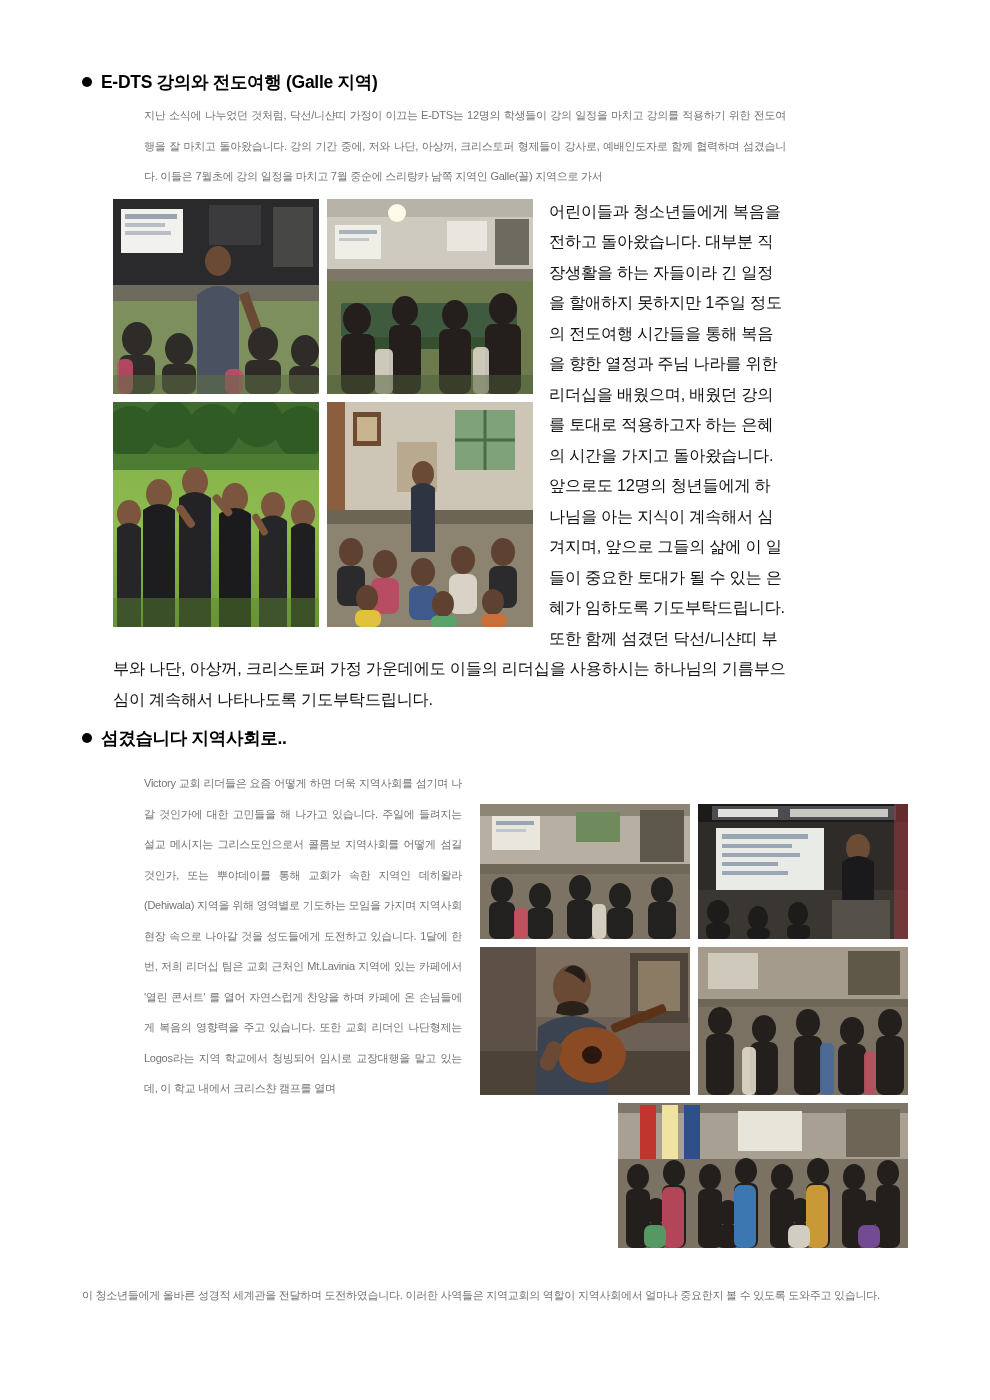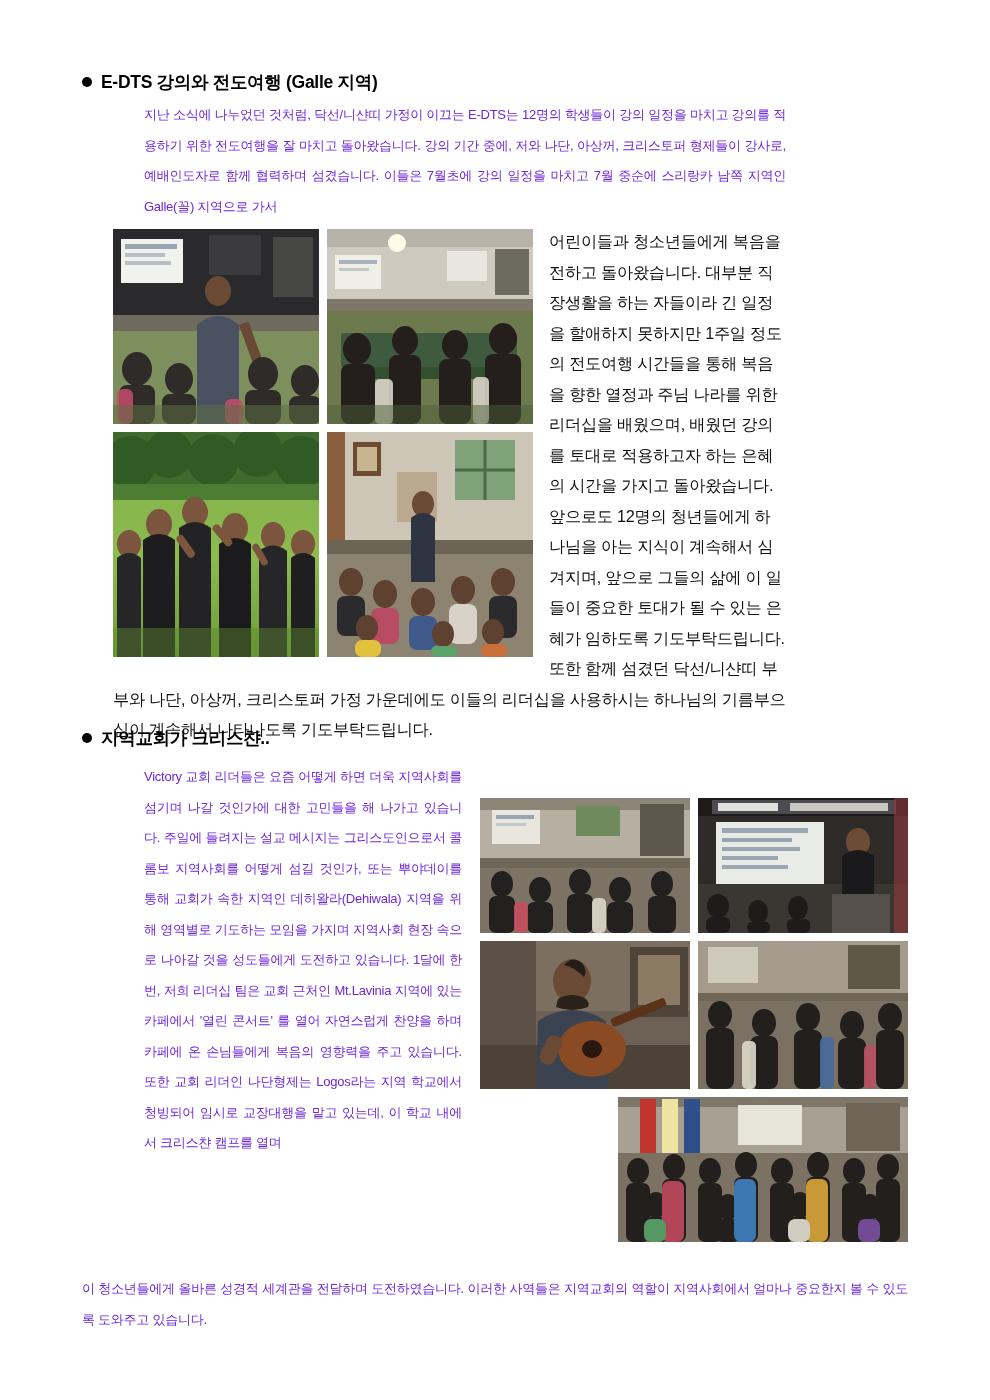--- a/index.html
+++ b/index.html
@@ -38,24 +38,24 @@
     width: 10px;
     height: 10px;
     border-radius: 50%;
     background: #000;
     display: inline-block;
     flex: none;
   }
 
   
   .body-text {
-    font-size: 13px;
+    font-size: 11px;
     line-height: 30.5px;
     letter-spacing: -0.25px;
-    color: #6d28d9;
+    color: #737373;
     text-align: justify;
   }
   .indent { padding-left: 62px; }
 
   
   .sec1 { position: relative; }
   .sec1-intro { margin: 2px 0 0 0; }
 
   .sec1-flow {
     margin-top: 4px;
@@ -81,21 +81,21 @@
 
   
   .sec2 {
     position: absolute;
     left: 82px;
     top: 726px;
     width: 826px;
   }
   .sec2-body {
     position: relative;
-    margin-top: 12px;
+    margin-top: 18px;
   }
   .sec2-photos {
     float: right;
     width: 428px;
     margin: 36px 0 6px 18px;
   }
   .p-row {
     display: flex;
     gap: 8px;
     margin-bottom: 8px;
@@ -300,21 +300,21 @@
       <div class="sec1-wrap-text">어린이들과 청소년들에게 복음을 전하고 돌아왔습니다. 대부분 직장생활을 하는 자들이라 긴 일정을 할애하지 못하지만 1주일 정도의 전도여행 시간들을 통해 복음을 향한 열정과 주님 나라를 위한 리더십을 배웠으며, 배웠던 강의를 토대로 적용하고자 하는 은혜의 시간을 가지고 돌아왔습니다. 앞으로도 12명의 청년들에게 하나님을 아는 지식이 계속해서 심겨지며, 앞으로 그들의 삶에 이 일들이 중요한 토대가 될 수 있는 은혜가 임하도록 기도부탁드립니다. 또한 함께 섬겼던 닥선/니샨띠 부부와 나단, 아상꺼, 크리스토퍼 가정 가운데에도 이들의 리더십을 사용하시는 하나님의 기름부으심이 계속해서 나타나도록 기도부탁드립니다.</div>
 
       <div style="clear:both"></div>
     </div>
   </div>
 
   <div class="sec2">
 
     <div class="section-heading">
       <span class="bullet-dot"></span>
-      <span>지역교회가 크리스챤..</span>
+      <span>섬겼습니다 지역사회로..</span>
     </div>
 
     <div class="sec2-body">
 
       <div class="sec2-photos">
 
         <div class="p-row">
           <div class="ph">
             <svg width="210" height="135" viewBox="0 0 210 135">
               <rect width="210" height="135" fill="#8e8679"></rect>

